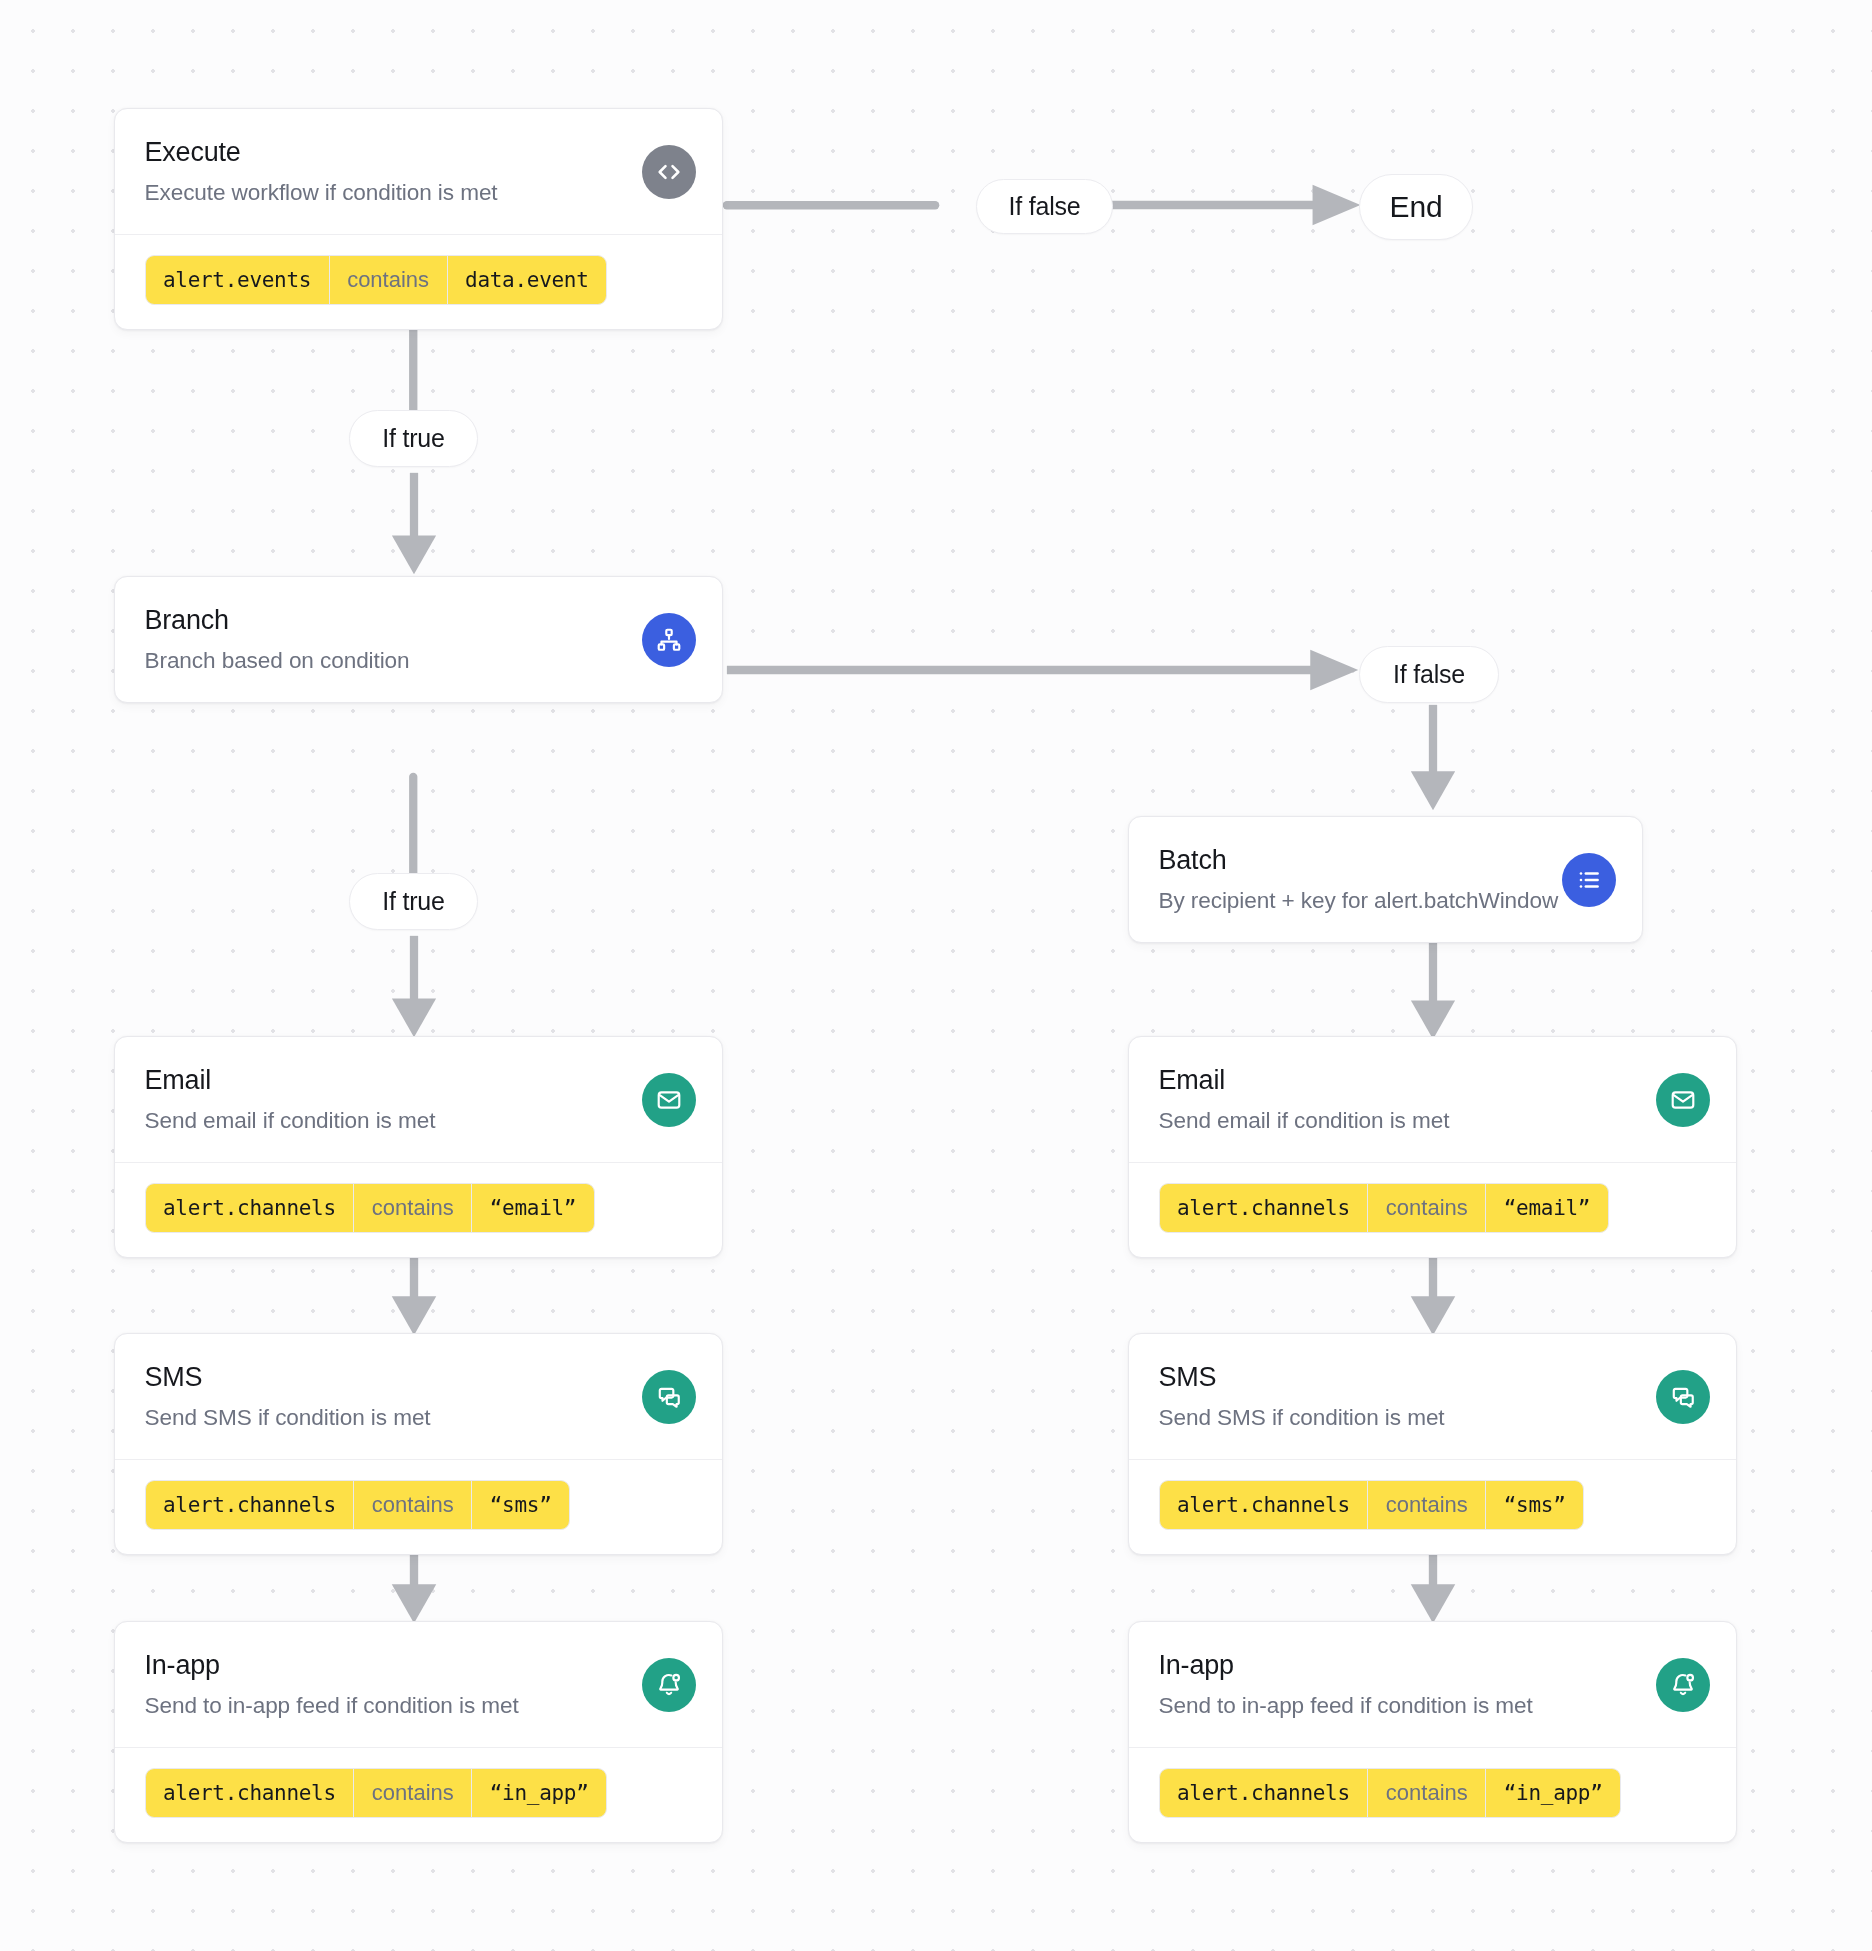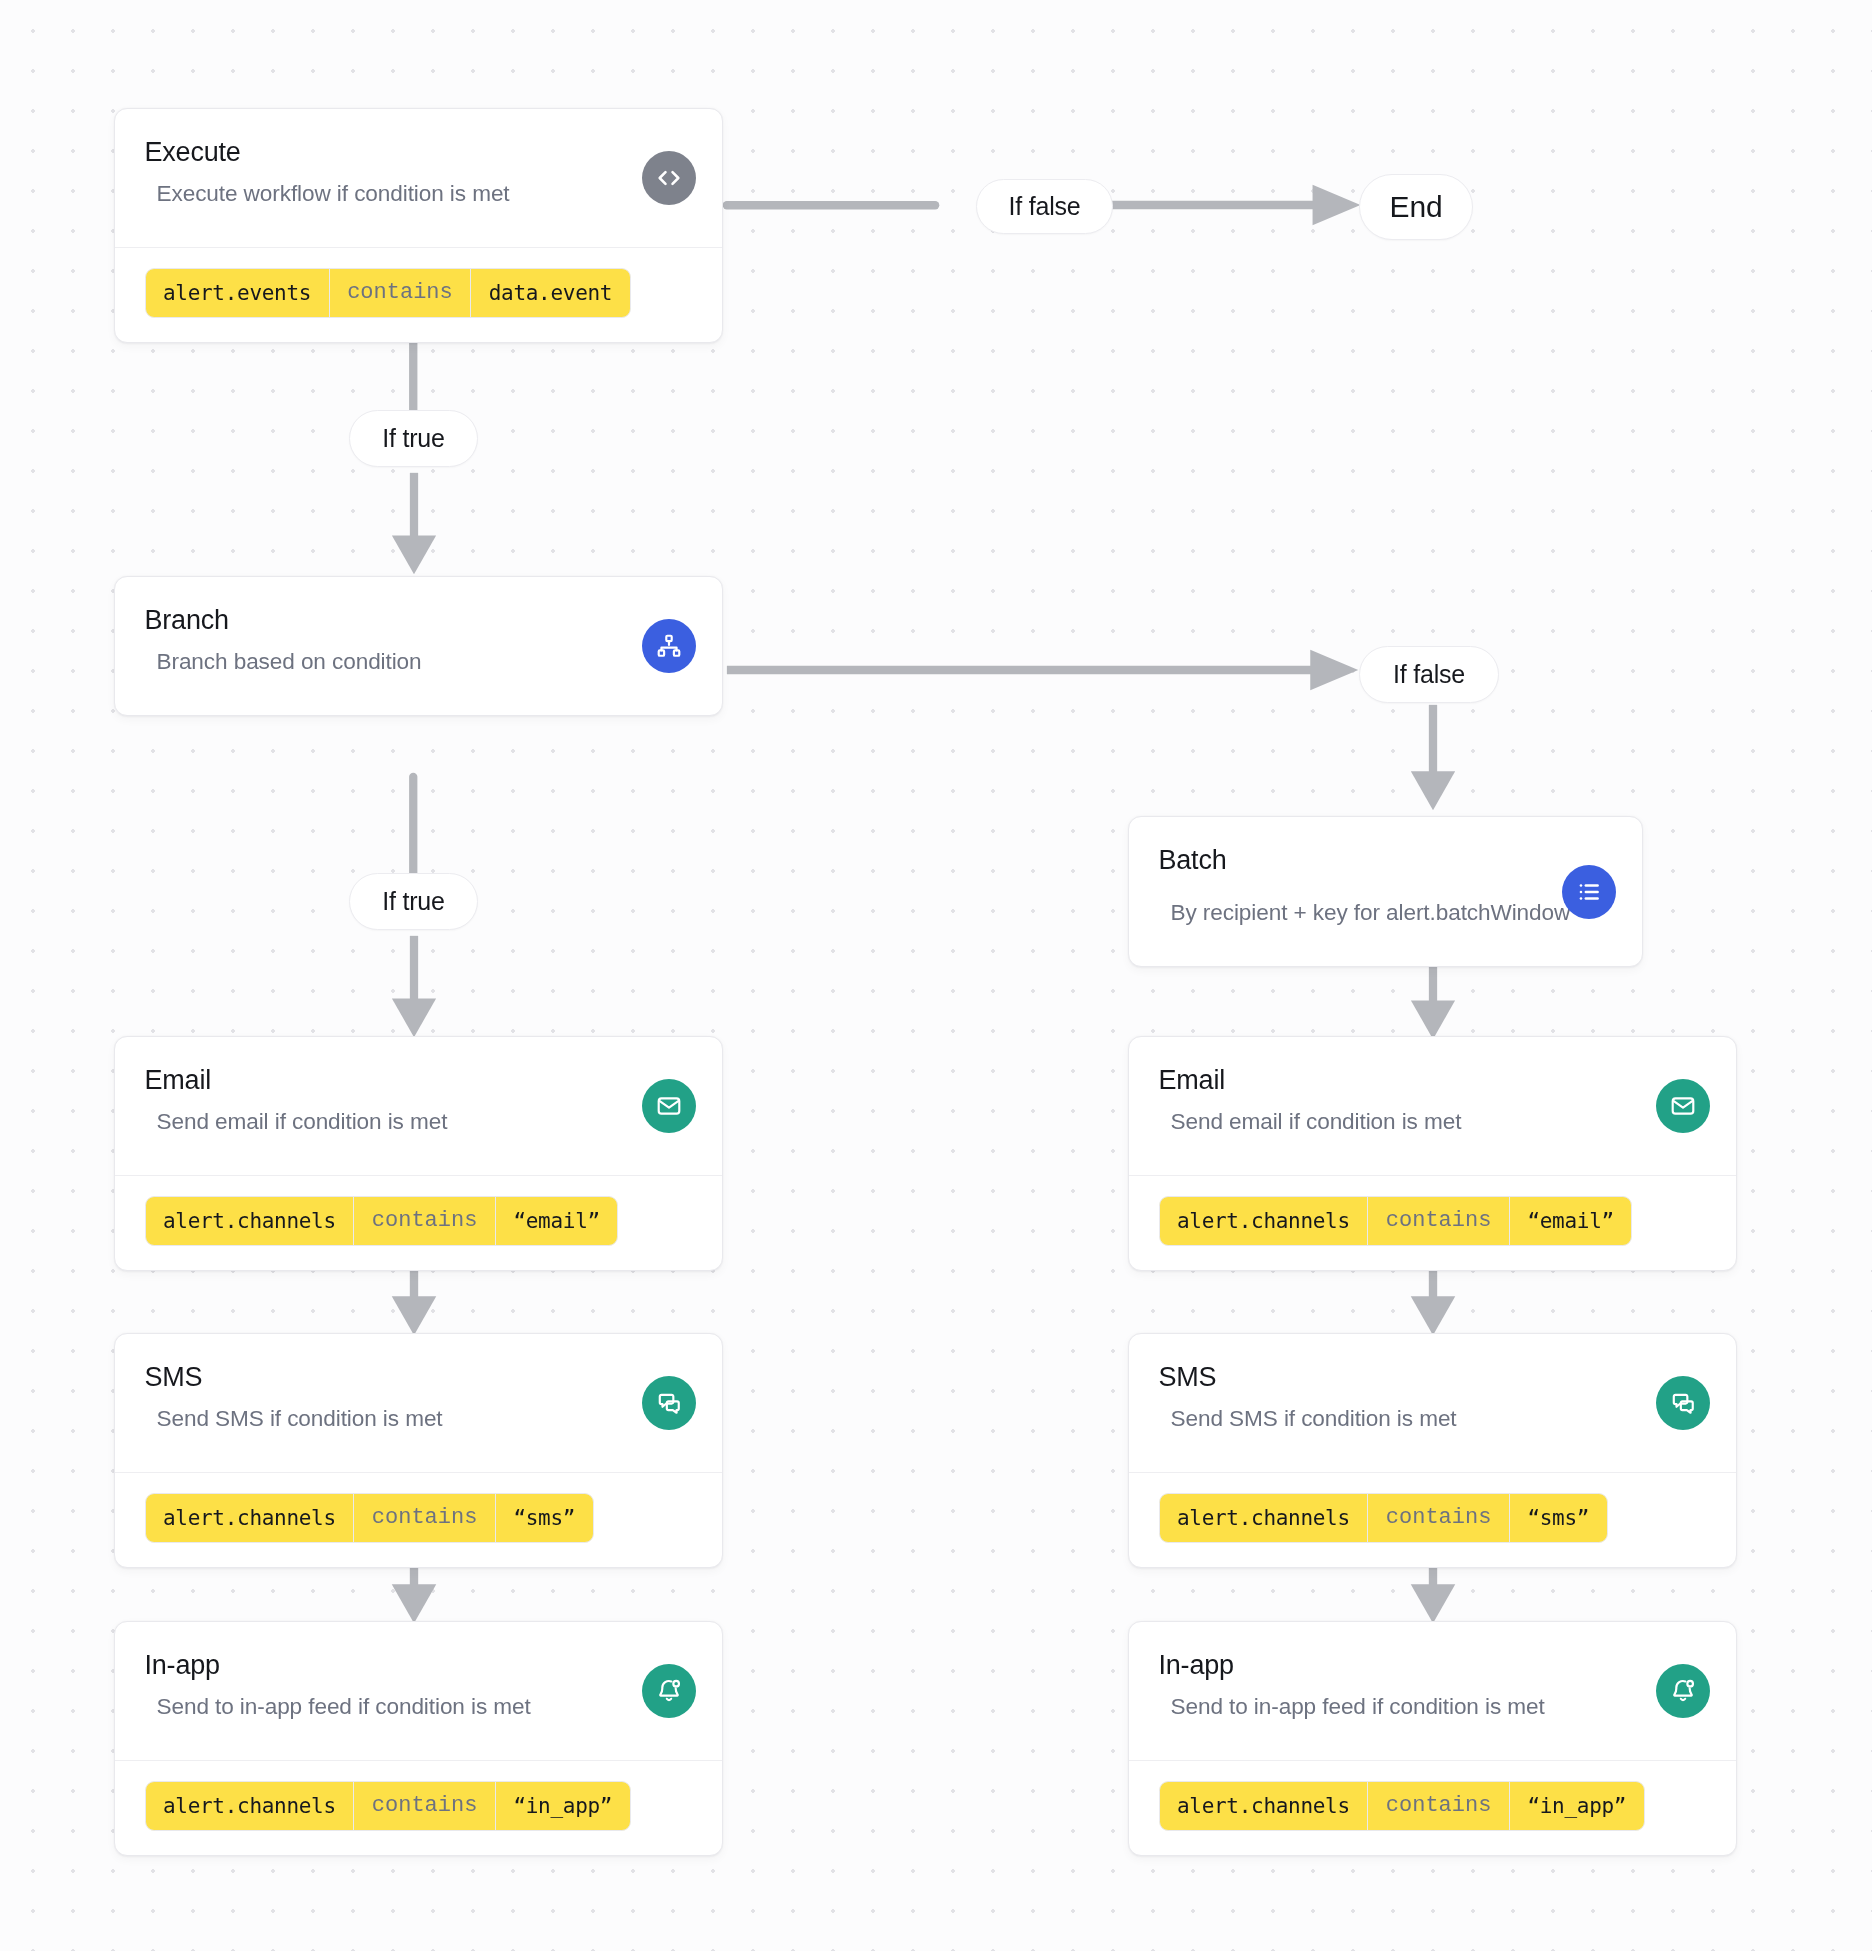--- a/index.html
+++ b/index.html
@@ -47,21 +47,21 @@
     font-weight: 400;
     letter-spacing: -0.2px;
     margin: 0 0 11px 0;
   }
   .node-sub {
     font-size: 22.6px;
     line-height: 1.2;
     color: #6d7280;
     font-weight: 400;
     letter-spacing: -0.1px;
-    margin: 12px;
+    margin: 0;
   }
   .node-badge {
     position: absolute;
     right: 26px;
     top: 50%;
     transform: translateY(-50%);
     width: 54px;
     height: 54px;
     border-radius: 50%;
     display: flex;
@@ -91,21 +91,21 @@
     white-space: nowrap;
   }
   .cond-cell + .cond-cell { border-left: 0.9px solid #e9e9ed; }
   .cond-key, .cond-val {
     font-family: "DejaVu Sans Mono", monospace;
     color: #16181d;
     font-size: 21px;
     letter-spacing: -0.3px;
   }
   .cond-op {
-    font-family: Liberation Mono, monospace;
+    font-family: Liberation Sans, sans-serif;
     color: #6d7280;
     font-size: 22px;
   }
 
   
   .pill {
     position: absolute;
     background: #ffffff;
     border: 0.9px solid #ececf0;
     border-radius: 922px;

